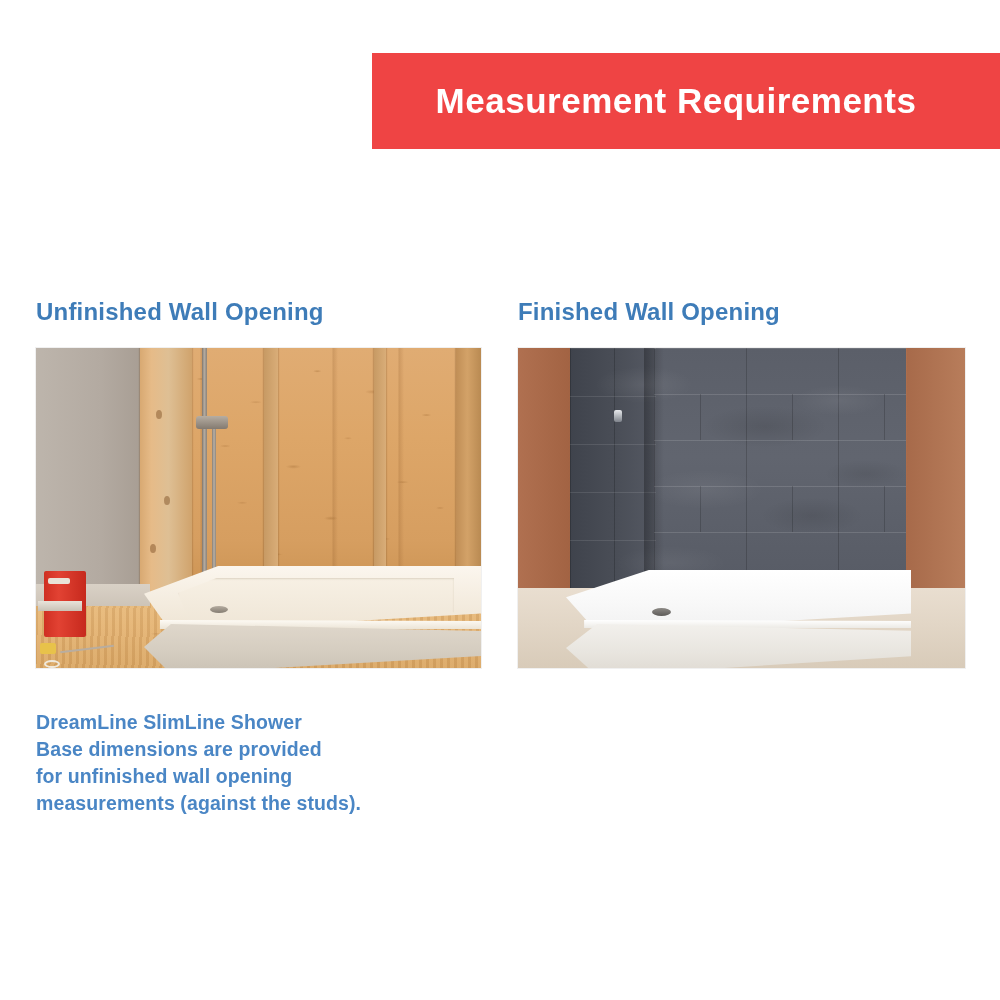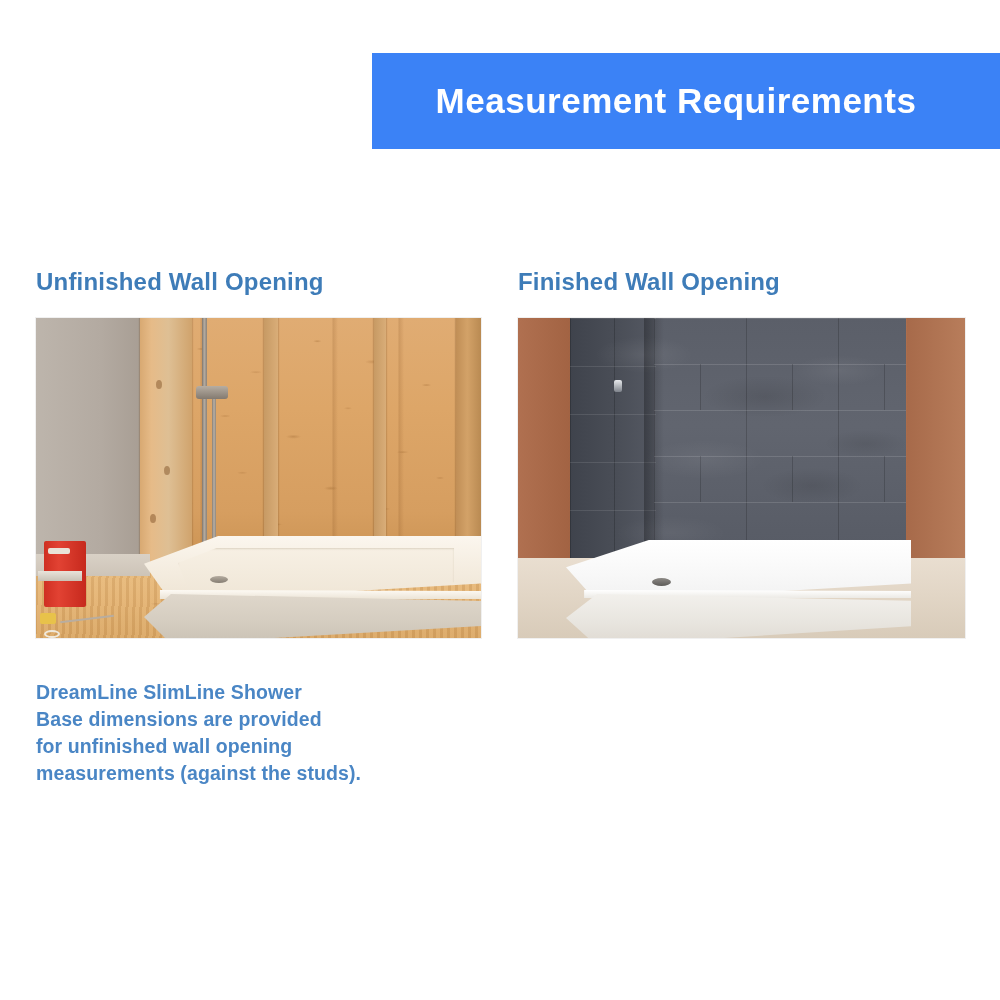--- a/index.html
+++ b/index.html
@@ -9,21 +9,21 @@
     -webkit-font-smoothing:antialiased;
     position:relative;
     overflow:hidden;
   }
 
   
   #header-banner{
     position:absolute;
     left:372px; top:53px;
     width:628px; height:96px;
-    background:#3b82f6;
+    background:#ef4444;
     display:flex;
     align-items:center;
     justify-content:center;
     padding-right:20px;
   }
   #header-title{
     color:#ffffff;
     font-size:35px;
     font-weight:bold;
     letter-spacing:0.5px;
@@ -36,20 +36,21 @@
   #column-left{ left:36px;  width:448px; }
   #column-right{ left:518px; width:450px; }
 
   .section-heading{
     color:#3e7cb8;
     font-size:24px;
     font-weight:bold;
     letter-spacing:0.2px;
     white-space:nowrap;
     margin-bottom:22px;
+    margin-top:30px;
   }
 
   .photo{
     position:relative;
     overflow:hidden;
     background:#cfc6bb;
     box-shadow:0 0 0 1px rgba(0,0,0,0.06);
   }
   #photo-unfinished{ width:445px; height:320px; }
   #photo-finished { width:447px; height:320px; }

